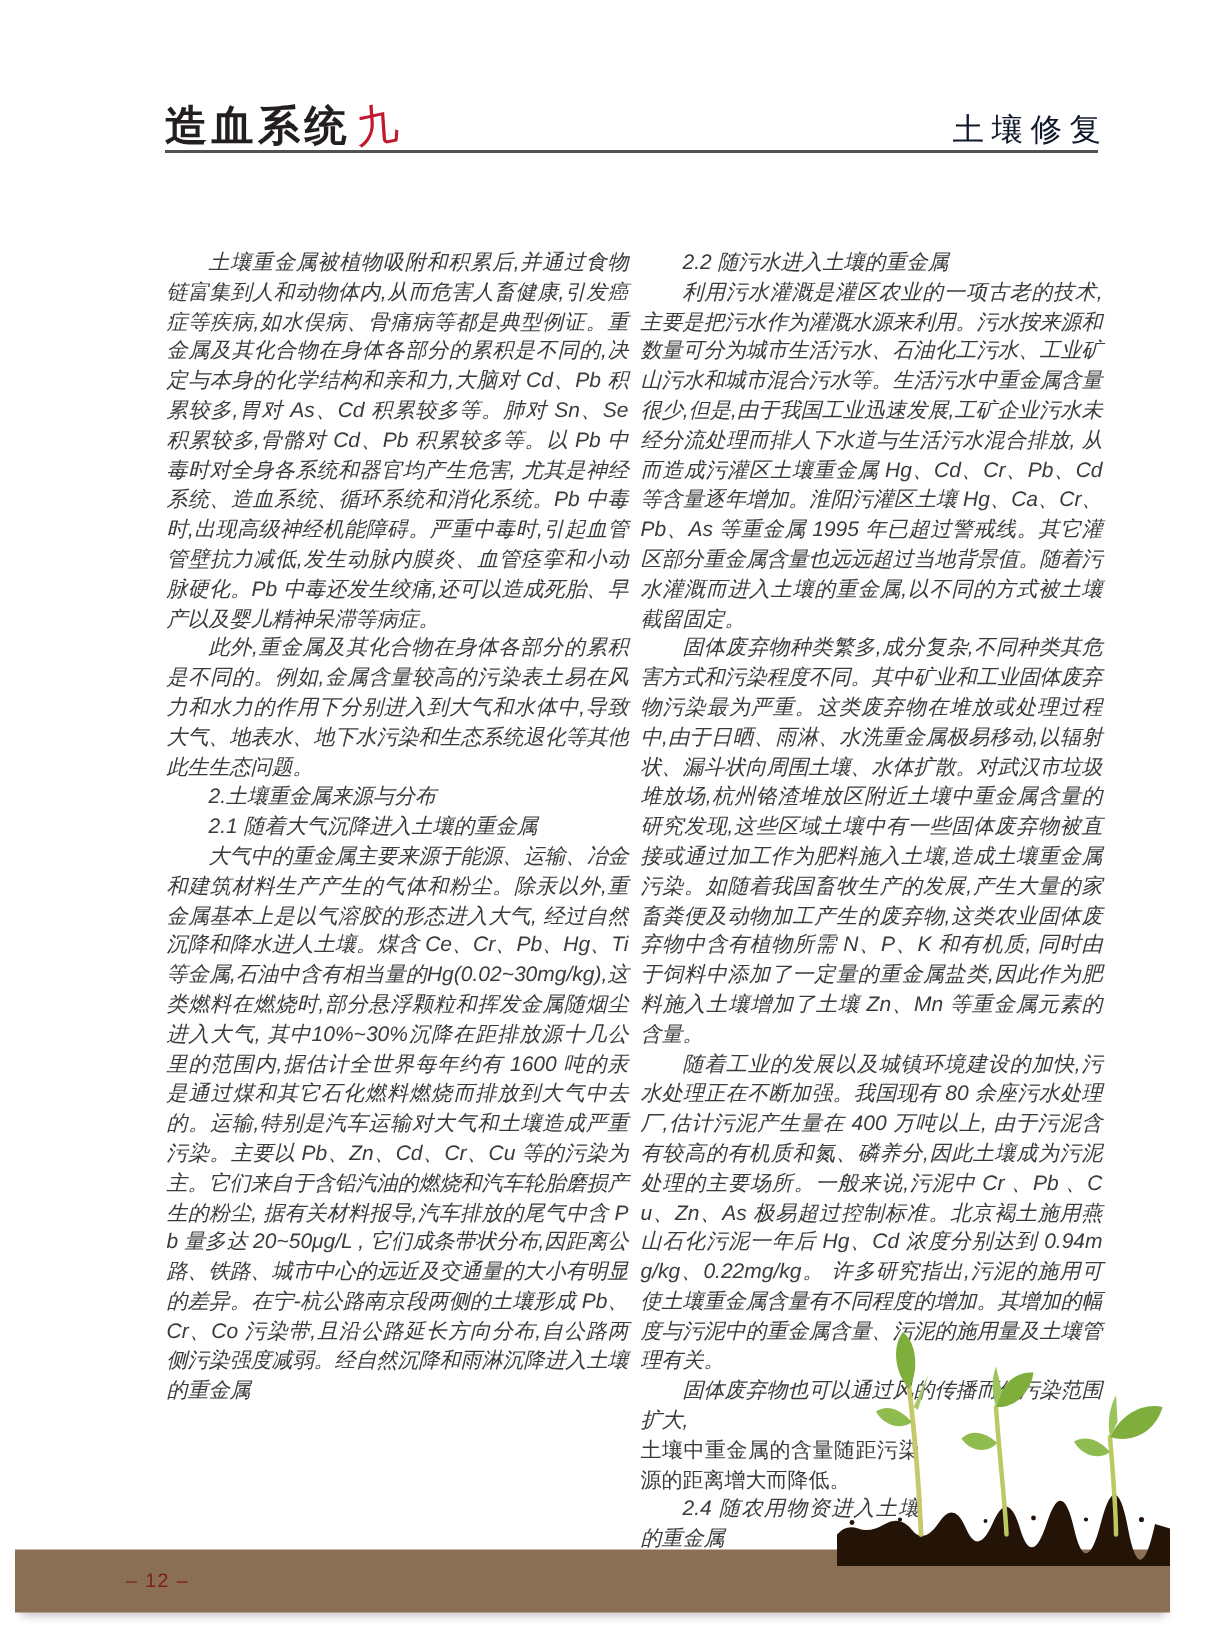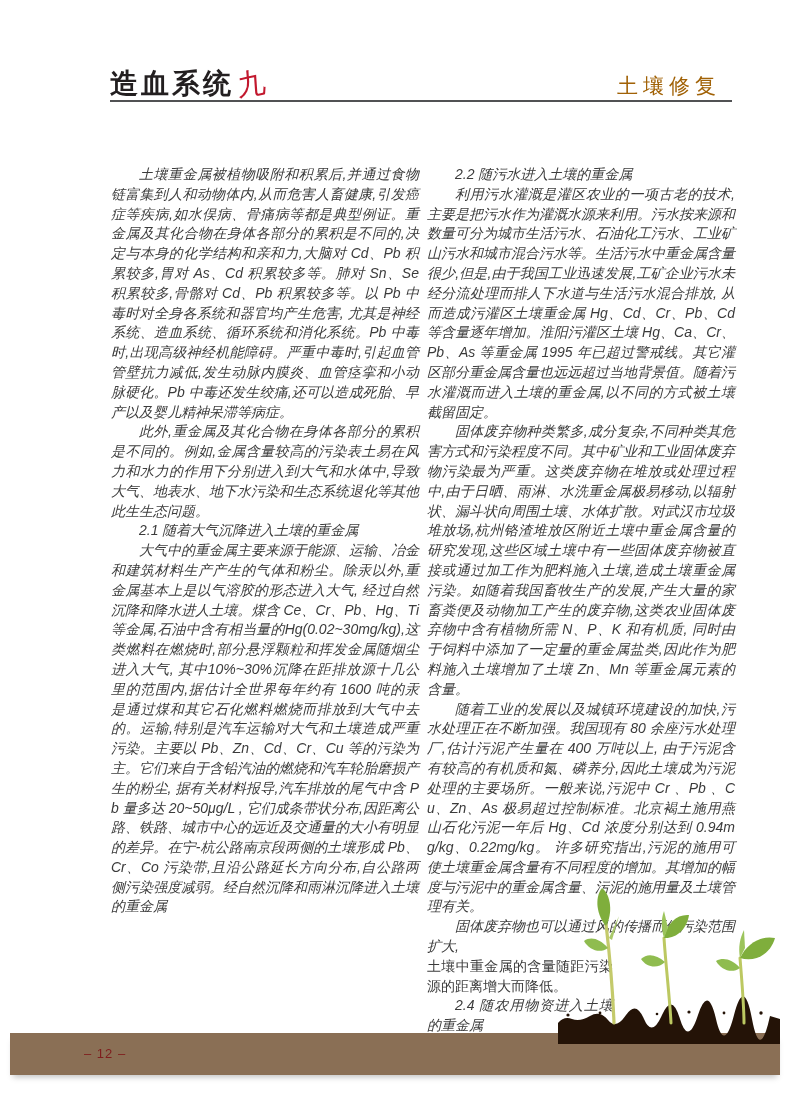--- a/index.html
+++ b/index.html
@@ -4,21 +4,21 @@
 <style>
   html,body{margin:0;padding:0;background:#ffffff;}
   body{font-family:"Liberation Sans","DejaVu Sans",sans-serif;}
   .page{position:relative;width:805px;height:1100px;background:#ffffff;overflow:hidden;}
 
   
   .brand{position:absolute;left:110px;top:64px;font-size:28px;font-weight:700;
          color:#231f20;letter-spacing:3px;white-space:nowrap;}
   .brand-mark{display:inline-block;color:#c2182e;font-size:29px;font-weight:400;
               transform:rotate(-12deg) skewX(-8deg);margin-left:3px;}
-  .section-title{position:absolute;top:72px;right:84px;font-size:21px;color:#a16207;
+  .section-title{position:absolute;top:72px;right:66px;font-size:21px;color:#0f172a;
                  letter-spacing:5px;white-space:nowrap;}
   .header-rule{position:absolute;left:110px;top:100px;width:622px;height:2px;background:#515254;}
 
   
   .columns{position:absolute;left:111px;top:165px;width:624px;display:flex;gap:8px;}
   .col{width:308px;font-size:14px;line-height:19.8px;color:#3b3b3b;
        text-align:justify;word-break:break-all;}
   .col p{margin:0;}
   .indent{text-indent:2em;font-style:italic;}
   .wrap-text{width:186px;}
@@ -40,20 +40,21 @@
   <div class="brand">
     <span>造血系统</span><span class="brand-mark">九</span>
   </div>
   <div class="section-title">土壤修复</div>
   <div class="header-rule"></div>
 
   <div class="columns">
     <div class="col">
       <p class="indent">土壤重金属被植物吸附和积累后,并通过食物链富集到人和动物体内,从而危害人畜健康,引发癌症等疾病,如水俣病、骨痛病等都是典型例证。重金属及其化合物在身体各部分的累积是不同的,决定与本身的化学结构和亲和力,大脑对 Cd、Pb 积累较多,胃对 As、Cd 积累较多等。肺对 Sn、Se 积累较多,骨骼对 Cd、Pb 积累较多等。以 Pb 中毒时对全身各系统和器官均产生危害, 尤其是神经系统、造血系统、循环系统和消化系统。Pb 中毒时,出现高级神经机能障碍。严重中毒时,引起血管管壁抗力减低,发生动脉内膜炎、血管痉挛和小动脉硬化。Pb 中毒还发生绞痛,还可以造成死胎、早产以及婴儿精神呆滞等病症。</p>
       <p class="indent">此外,重金属及其化合物在身体各部分的累积是不同的。例如,金属含量较高的污染表土易在风力和水力的作用下分别进入到大气和水体中,导致大气、地表水、地下水污染和生态系统退化等其他此生生态问题。</p>
+      <p class="indent">2.土壤重金属来源与分布</p>
       <p class="indent">2.1 随着大气沉降进入土壤的重金属</p>
       <p class="indent">大气中的重金属主要来源于能源、运输、冶金和建筑材料生产产生的气体和粉尘。除汞以外,重金属基本上是以气溶胶的形态进入大气, 经过自然沉降和降水进人土壤。煤含 Ce、Cr、Pb、Hg、Ti 等金属,石油中含有相当量的Hg(0.02~30mg/kg),这类燃料在燃烧时,部分悬浮颗粒和挥发金属随烟尘进入大气, 其中10%~30%沉降在距排放源十几公里的范围内,据估计全世界每年约有 1600 吨的汞是通过煤和其它石化燃料燃烧而排放到大气中去的。运输,特别是汽车运输对大气和土壤造成严重污染。主要以 Pb、Zn、Cd、Cr、Cu 等的污染为主。它们来自于含铅汽油的燃烧和汽车轮胎磨损产生的粉尘, 据有关材料报导,汽车排放的尾气中含 Pb 量多达 20~50μg/L , 它们成条带状分布,因距离公路、铁路、城市中心的远近及交通量的大小有明显的差异。在宁-杭公路南京段两侧的土壤形成 Pb、Cr、Co 污染带,且沿公路延长方向分布,自公路两侧污染强度减弱。经自然沉降和雨淋沉降进入土壤的重金属</p>
     </div>
     <div class="col">
       <p class="indent">2.2 随污水进入土壤的重金属</p>
       <p class="indent">利用污水灌溉是灌区农业的一项古老的技术,主要是把污水作为灌溉水源来利用。污水按来源和数量可分为城市生活污水、石油化工污水、工业矿山污水和城市混合污水等。生活污水中重金属含量很少,但是,由于我国工业迅速发展,工矿企业污水未经分流处理而排人下水道与生活污水混合排放, 从而造成污灌区土壤重金属 Hg、Cd、Cr、Pb、Cd 等含量逐年增加。淮阳污灌区土壤 Hg、Ca、Cr、Pb、As 等重金属 1995 年已超过警戒线。其它灌区部分重金属含量也远远超过当地背景值。随着污水灌溉而进入土壤的重金属,以不同的方式被土壤截留固定。</p>
       <p class="indent">固体废弃物种类繁多,成分复杂,不同种类其危害方式和污染程度不同。其中矿业和工业固体废弃物污染最为严重。这类废弃物在堆放或处理过程中,由于日晒、雨淋、水洗重金属极易移动,以辐射状、漏斗状向周围土壤、水体扩散。对武汉市垃圾堆放场,杭州铬渣堆放区附近土壤中重金属含量的研究发现,这些区域土壤中有一些固体废弃物被直接或通过加工作为肥料施入土壤,造成土壤重金属污染。如随着我国畜牧生产的发展,产生大量的家畜粪便及动物加工产生的废弃物,这类农业固体废弃物中含有植物所需 N、P、K 和有机质, 同时由于饲料中添加了一定量的重金属盐类,因此作为肥料施入土壤增加了土壤 Zn、Mn 等重金属元素的含量。</p>
       <p class="indent">随着工业的发展以及城镇环境建设的加快,污水处理正在不断加强。我国现有 80 余座污水处理厂,估计污泥产生量在 400 万吨以上, 由于污泥含有较高的有机质和氮、磷养分,因此土壤成为污泥处理的主要场所。一般来说,污泥中 Cr 、Pb 、Cu、Zn、As 极易超过控制标准。北京褐土施用燕山石化污泥一年后 Hg、Cd 浓度分别达到 0.94mg/kg、0.22mg/kg。 许多研究指出,污泥的施用可使土壤重金属含量有不同程度的增加。其增加的幅度与污泥中的重金属含量、污泥的施用量及土壤管理有关。</p>
       <p class="indent">固体废弃物也可以通过风的传播而使污染范围扩大,</p>
       <div class="wrap-text">

